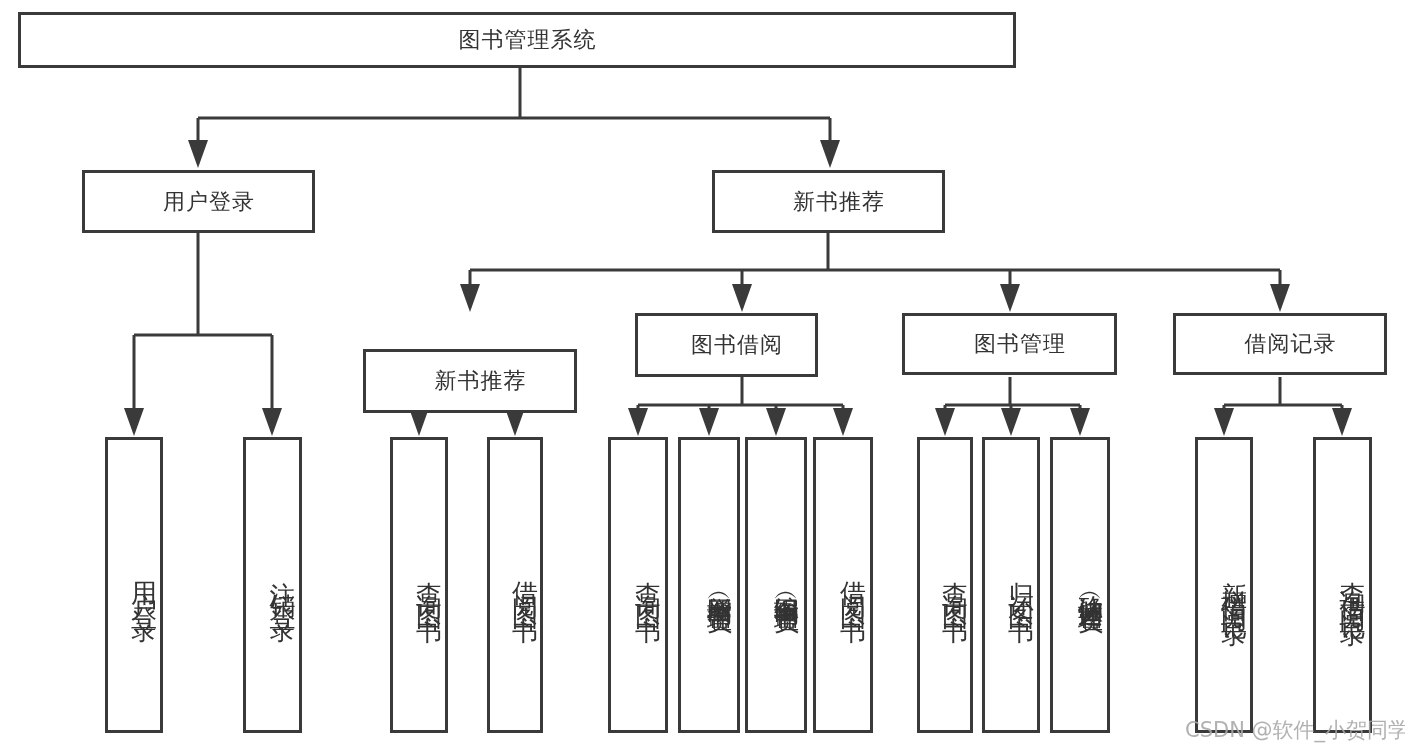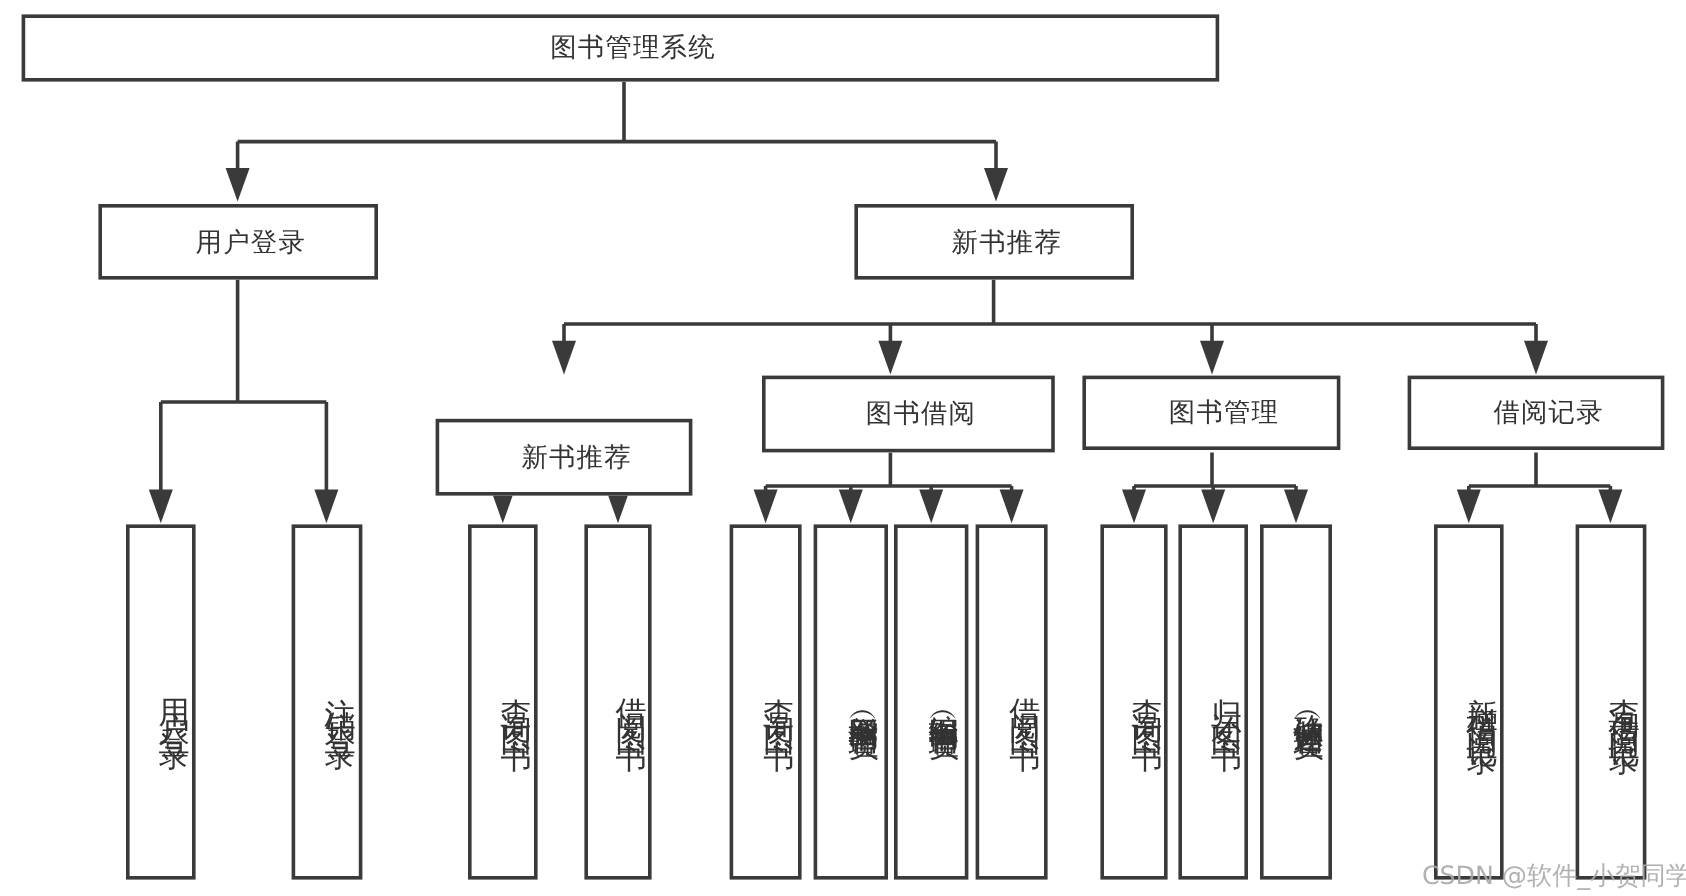--- a/index.html
+++ b/index.html
@@ -42,21 +42,21 @@
     letter-spacing: 12px;
     white-space: nowrap;
   }
   .leaf.med .vlabel { letter-spacing: 8px; }
   .leaf.long .vlabel { letter-spacing: 2px; font-size: 25px; }
   
   .n-root            { left: 18px;   top: 12px;  width: 998px; height: 56px; }
   .n-user-login      { left: 82px;   top: 170px; width: 233px; height: 63px; }
   .n-book-mgmt       { left: 712px;  top: 170px; width: 233px; height: 63px; }
   .n-new-book-rec    { left: 363px;  top: 313px; width: 214px; height: 64px; margin-top: 36px; }
-  .n-book-borrow     { left: 635px;  top: 313px; width: 244px; height: 64px; }
+  .n-book-borrow     { left: 635px;  top: 313px; width: 183px; height: 64px; }
   .n-current-borrow  { left: 902px;  top: 313px; width: 215px; height: 62px; }
   .n-borrow-record   { left: 1173px; top: 313px; width: 214px; height: 62px; }
   .leaf { top: 437px; height: 296px; }
   .n-leaf-user-login { left: 105px;  width: 58px; }
   .n-leaf-logout     { left: 243px;  width: 59px; }
   .n-leaf-nbr-query  { left: 390px;  width: 58px; }
   .n-leaf-nbr-borrow { left: 487px;  width: 56px; }
   .n-leaf-bb-query   { left: 608px;  width: 60px; }
   .n-leaf-bb-add     { left: 678px;  width: 62px; }
   .n-leaf-bb-edit    { left: 745px;  width: 62px; }

